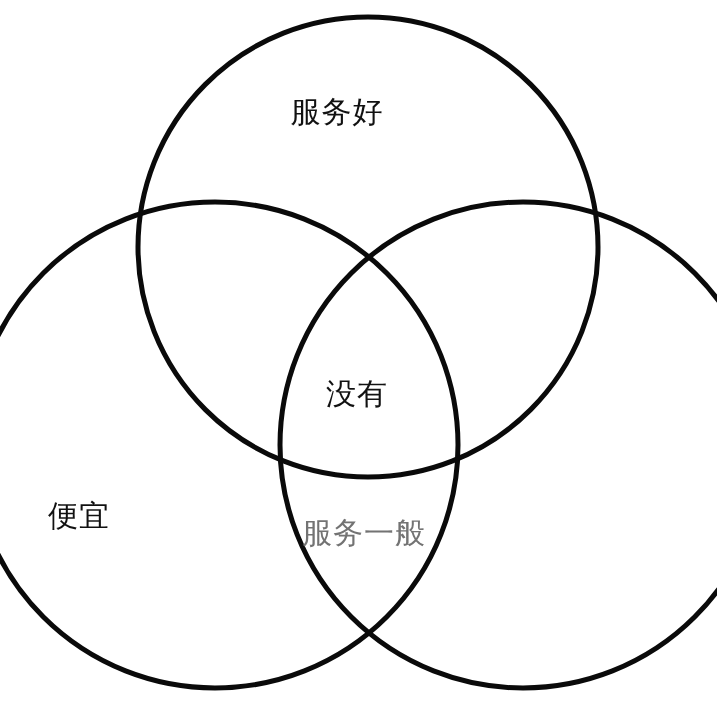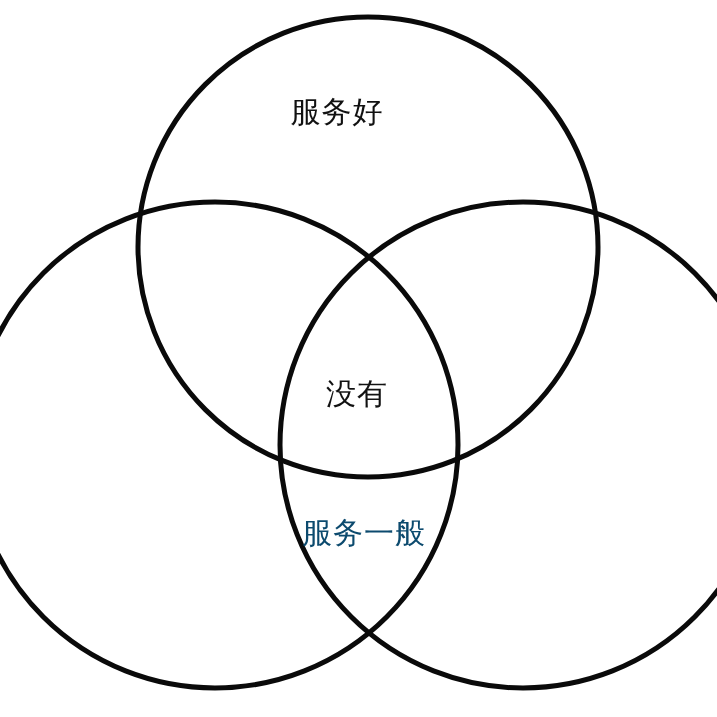--- a/index.html
+++ b/index.html
@@ -55,17 +55,18 @@
     <circle class="venn-circle" id="circle-right" cx="523" cy="445" r="243" stroke="#0a0a0a" stroke-width="5" fill="none"></circle>
     <circle class="venn-circle" id="circle-top" cx="368" cy="247" r="230" stroke="#0a0a0a" stroke-width="5" fill="none"></circle>
   </svg>
 
   <div class="venn-label" id="label-set-top" style="left: 337px; top: 114px; color: rgb(17, 17, 17);">服务好</div>
 
 
 
   <div class="venn-label" id="label-int-center" style="left: 357px; top: 396px; color: rgb(17, 17, 17);">没有</div>
 
+  <div class="venn-label" id="label-set-left" style="left: 79px; top: 518px; color: rgb(17, 17, 17);">便宜</div>
 
-  <div class="venn-label" id="label-int-bottom" style="left: 364px; top: 535px; color: #0c4a6e;">服务一般</div>
+  <div class="venn-label" id="label-int-bottom" style="left: 364px; top: 535px; color: #737373;">服务一般</div>
 
 
 </div>
 
 </body></html>

